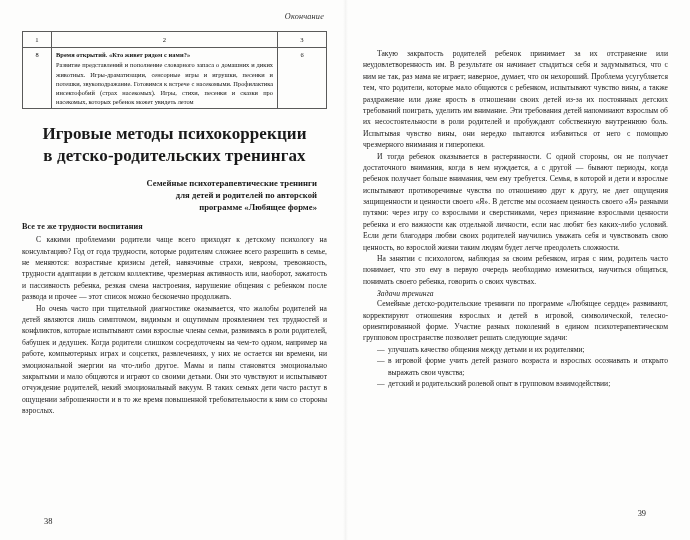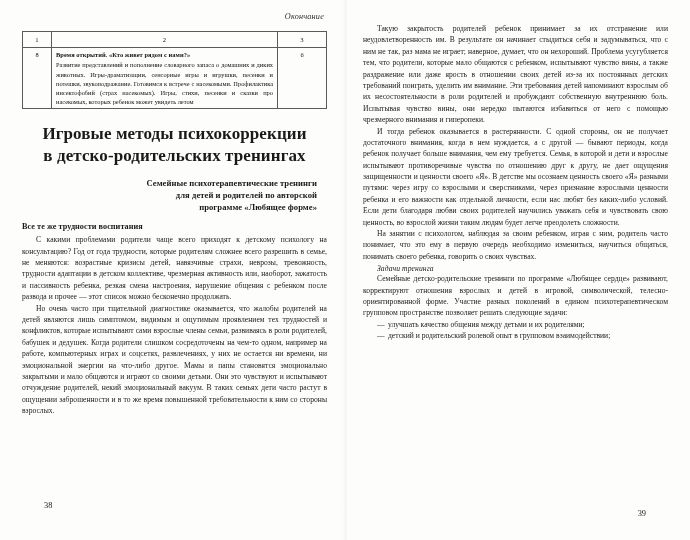--- a/index.html
+++ b/index.html
@@ -23,26 +23,26 @@
   
   .page {
     position: absolute;
     top: 0;
     height: 540px;
     box-sizing: border-box;
   }
   .page-left {
     left: 0;
     width: 345px;
-    padding: 10px 18px 16px 22px;
+    padding: 10px 18px 0 22px;
   }
   .page-right {
     left: 345px;
     width: 345px;
-    padding: 2px 22px 8px 18px;
+    padding: 27px 22px 8px 18px;
   }
   .page-inner {
     position: relative;
     height: 100%;
   }
   
   .running-head {
     font-style: italic;
     font-size: 8.2px;
     text-align: right;
@@ -229,20 +229,21 @@
       <p class="body">И тогда ребенок оказывается в растерянности. С одной стороны, он не получает достаточного внимания, когда в нем нуждается, а с другой — бывают периоды, когда ребенок получает больше внимания, чем ему требуется. Семья, в которой и дети и взрослые испытывают противоречивые чувства по отношению друг к другу, не дает ощущения защищенности и ценности своего «Я». В детстве мы осознаем ценность своего «Я» разными путями: через игру со взрослыми и сверстниками, через признание взрослыми ценности ребенка и его важности как отдельной личности, если нас любят без каких-либо условий. Если дети благодаря любви своих родителей научились уважать себя и чувствовать свою ценность, во взрослой жизни таким людям будет легче преодолеть сложности.</p>
 
       <p class="body">На занятии с психологом, наблюдая за своим ребенком, играя с ним, родитель часто понимает, что это ему в первую очередь необходимо измениться, научиться общаться, понимать своего ребенка, говорить о своих чувствах.</p>
 
       <div class="h-italic">Задачи тренинга</div>
 
       <p class="body">Семейные детско-родительские тренинги по программе «Любящее сердце» развивают, корректируют отношения взрослых и детей в игровой, символической, телесно-ориентированной форме. Участие разных поколений в едином психотерапевтическом групповом пространстве позволяет решать следующие задачи:</p>
 
       <ul class="dash-list">
         <li>улучшать качество общения между детьми и их родителями;</li>
+        <li>в игровой форме учить детей разного возраста и взрослых осознавать и открыто выражать свои чувства;</li>
         <li>детский и родительский ролевой опыт в групповом взаимодействии;</li>
       </ul>
 
       <div class="folio folio-right">39</div>
     </div>
   </div>
 
   <div class="gutter-shadow"></div>
 </div>
 

